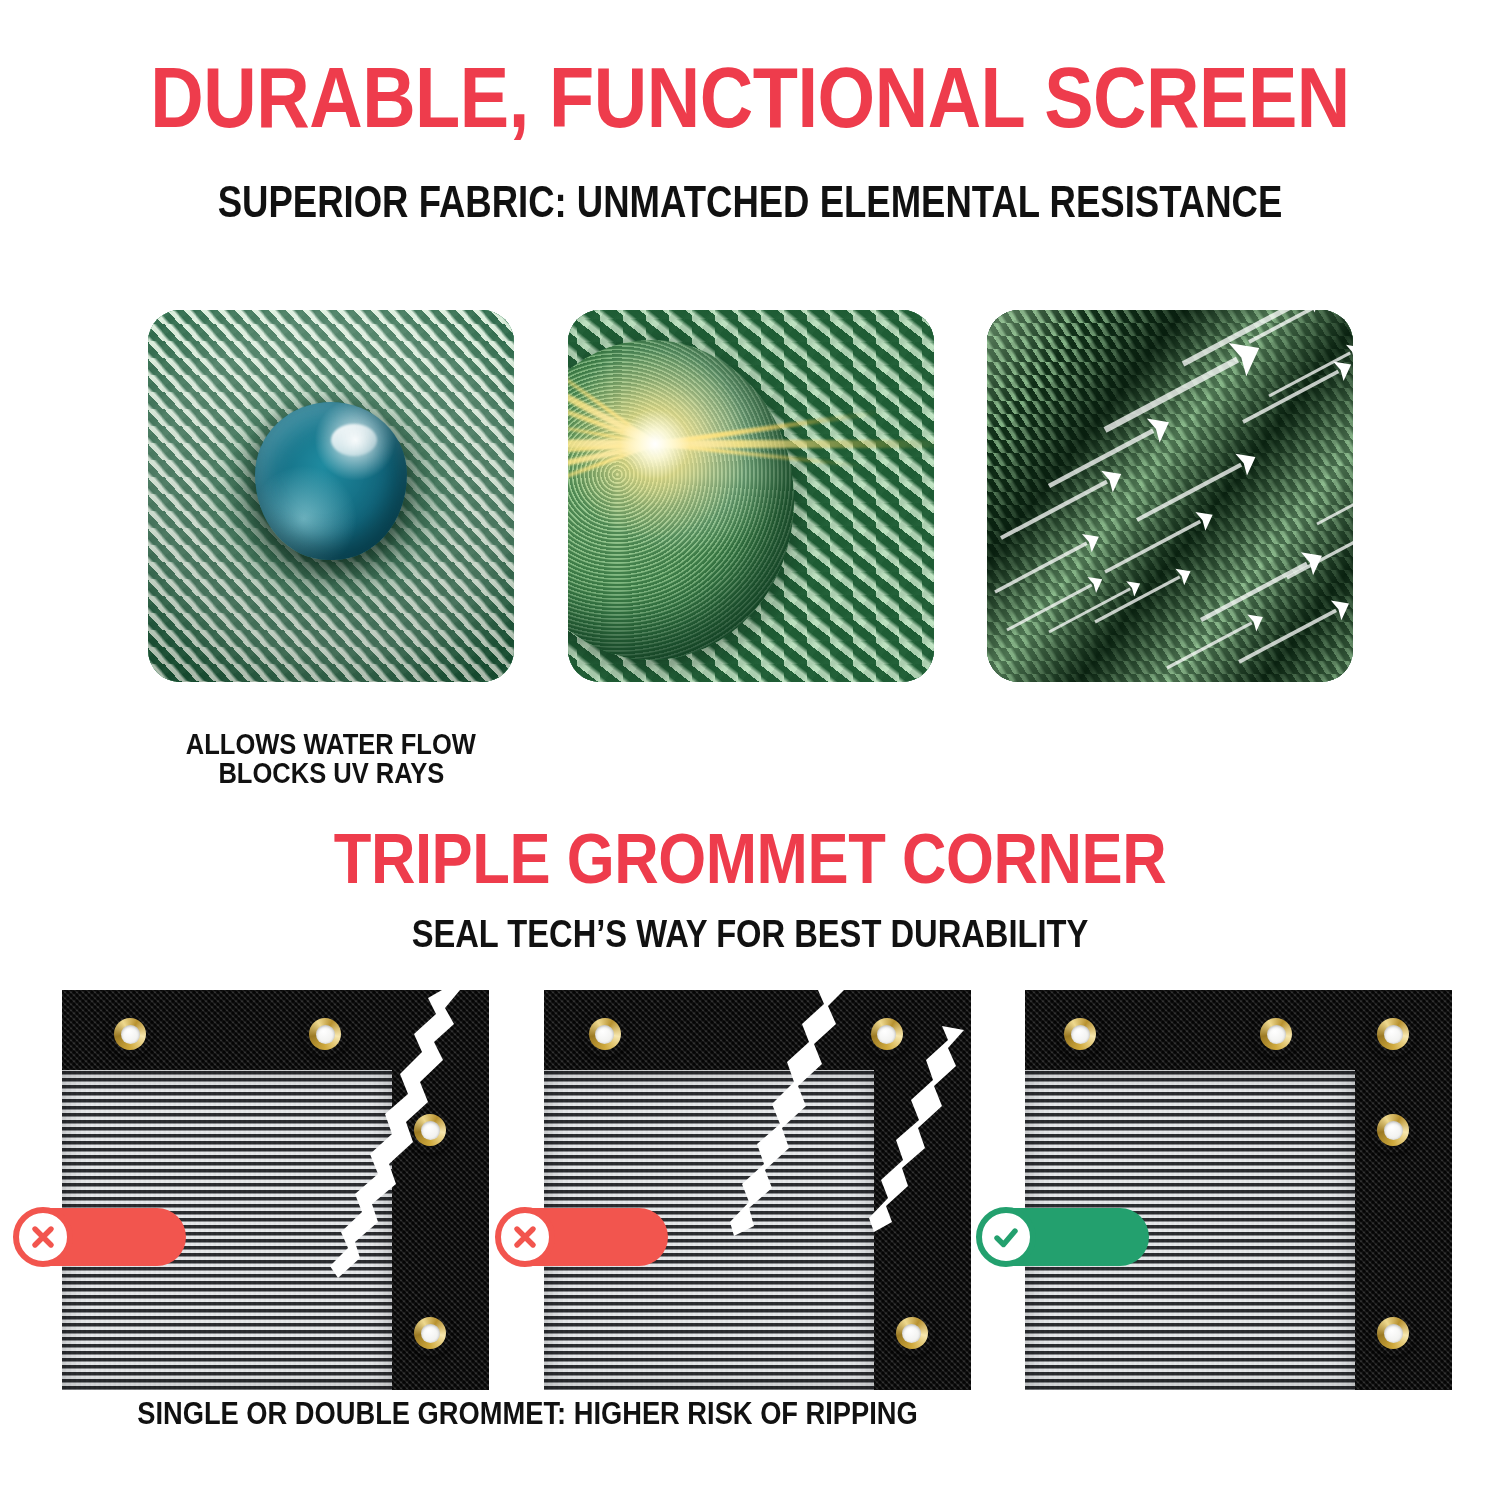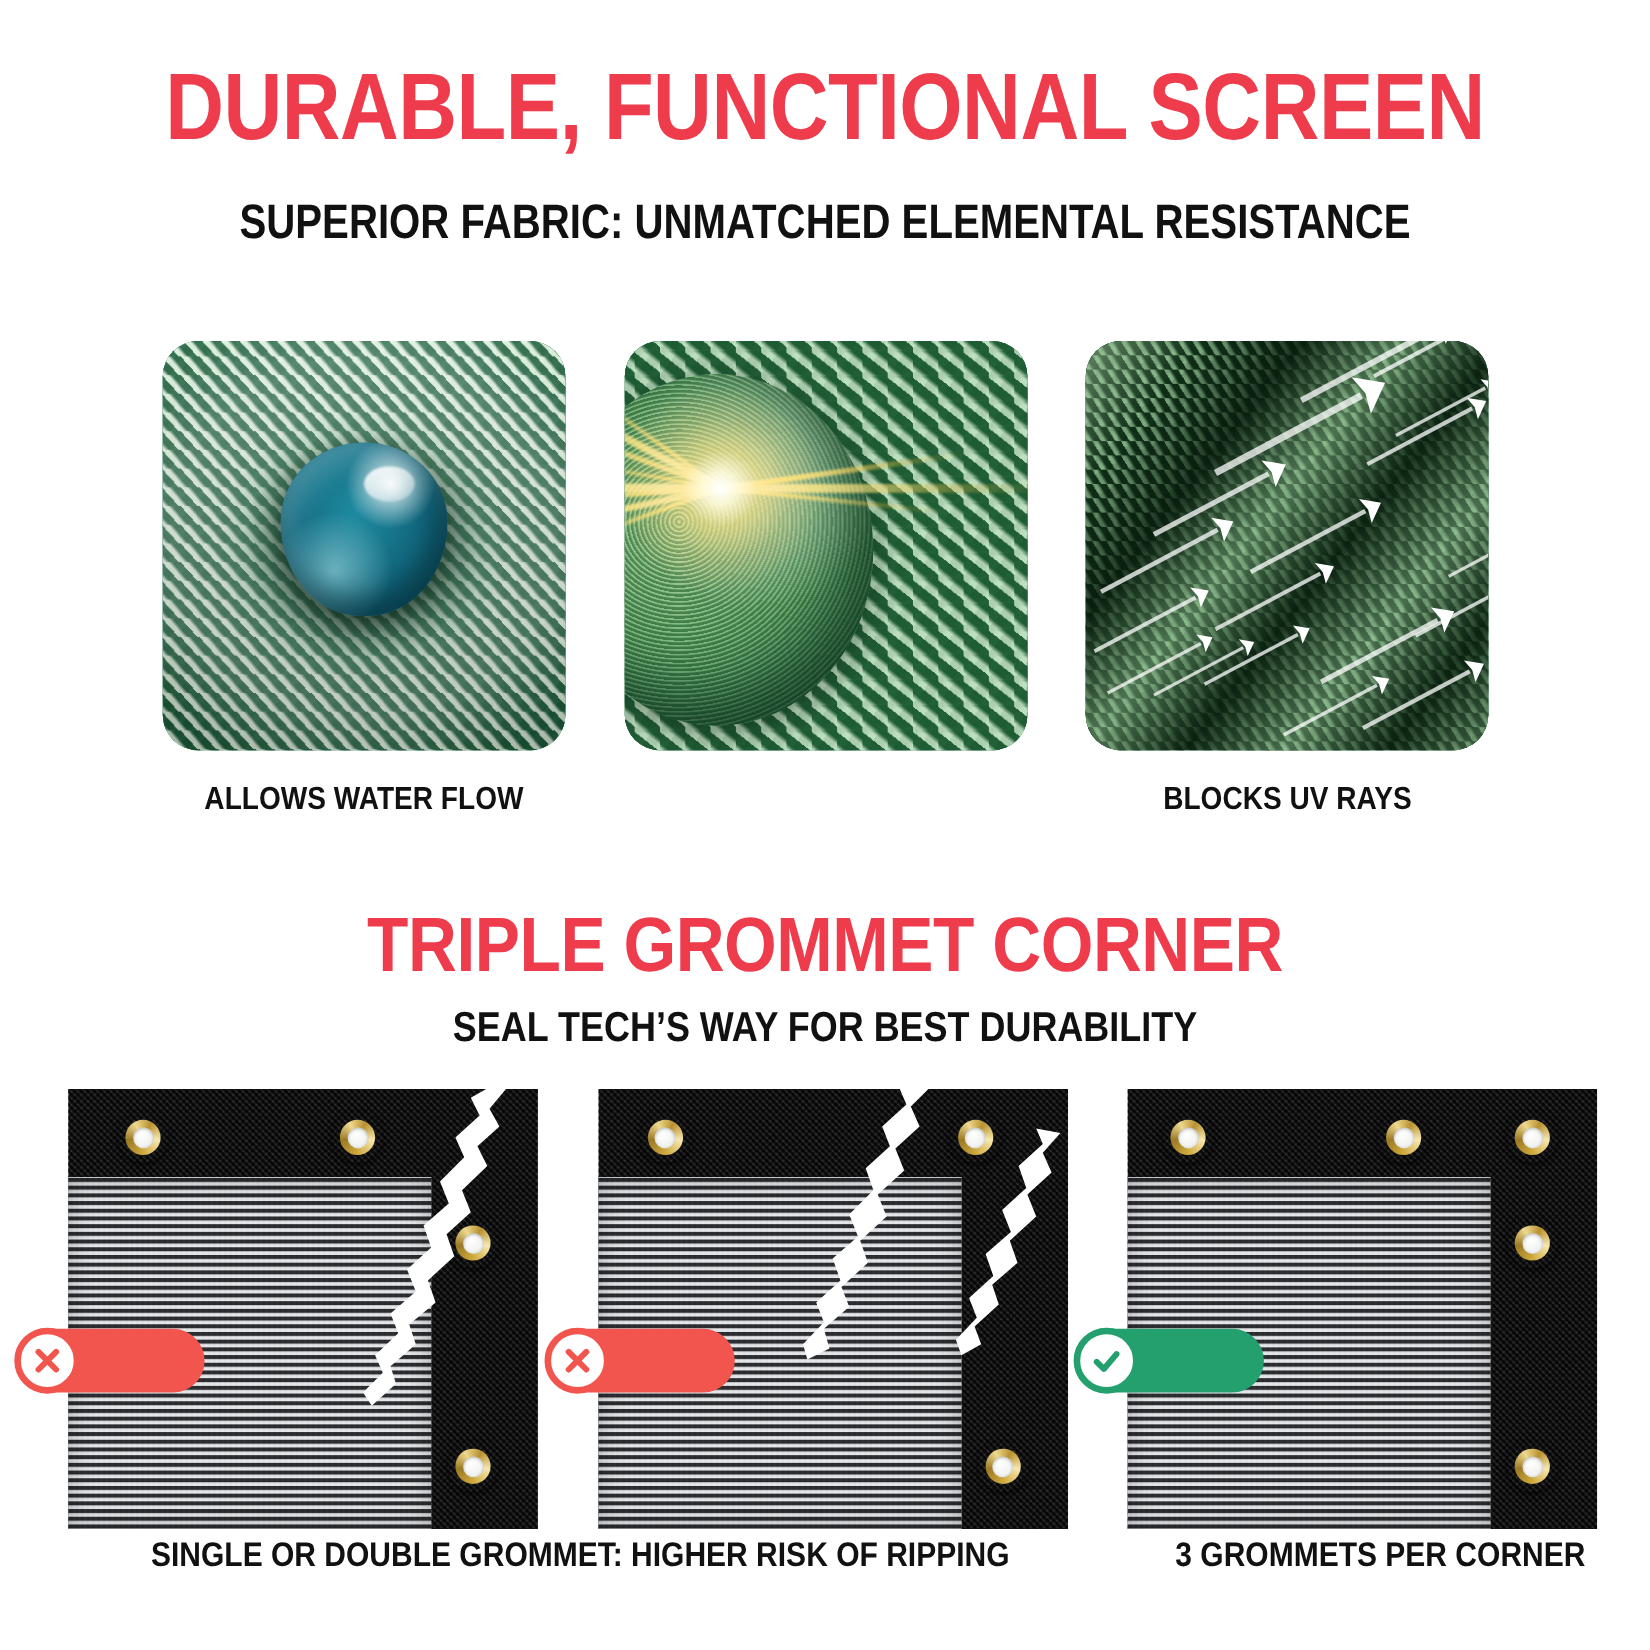--- a/index.html
+++ b/index.html
@@ -224,25 +224,26 @@
         rgba(8,30,14,0.82) 58%,
         rgba(158,204,158,0.40) 72%,
         rgba(8,30,14,0.78) 86%,
         rgba(150,198,150,0.35) 100%);
   }
   .air-arrows { position: absolute; inset: 0; }
 
   
   .caption-row-top {
     position: absolute;
-    top: 712px;
+    top: 730px;
     left: 148px;
     width: 1205px;
     display: flex;
     justify-content: space-between;
+    flex-direction: column;
   }
   .caption-row-top .cap {
     width: 366px;
     text-align: center;
   }
   .cap-text {
     display: inline-block;
     color: #111111;
     font-family: "Liberation Sans Narrow", "Liberation Sans", sans-serif;
     font-weight: 700;
@@ -585,18 +586,15 @@
           </svg>
         </span>
       </div>
     </div>
   </div>
 
   <div class="caption-row-bottom">
     <div class="cap-bottom-left">
       <span class="cap-text">SINGLE OR DOUBLE GROMMET: HIGHER RISK OF RIPPING</span>
     </div>
-    <div class="cap-bottom-right">
-      <span class="cap-text">3 GROMMETS PER CORNER</span>
-    </div>
   </div>
 
 </div>
 
 </body></html>

